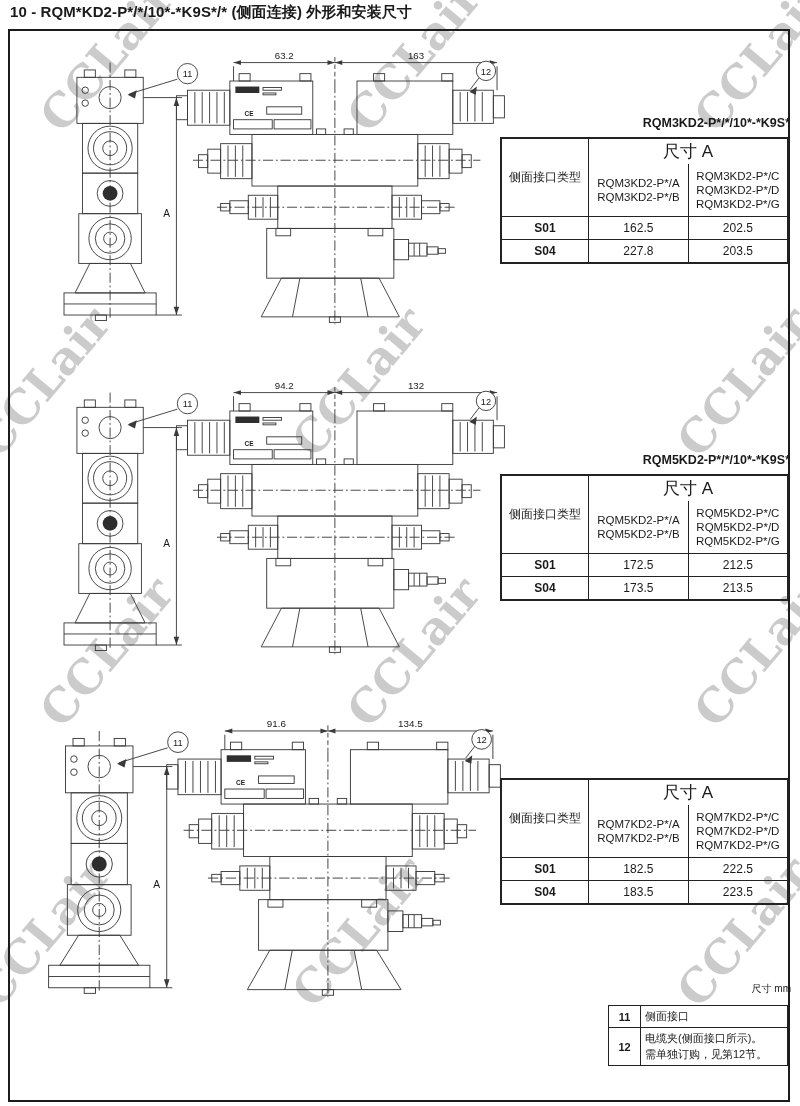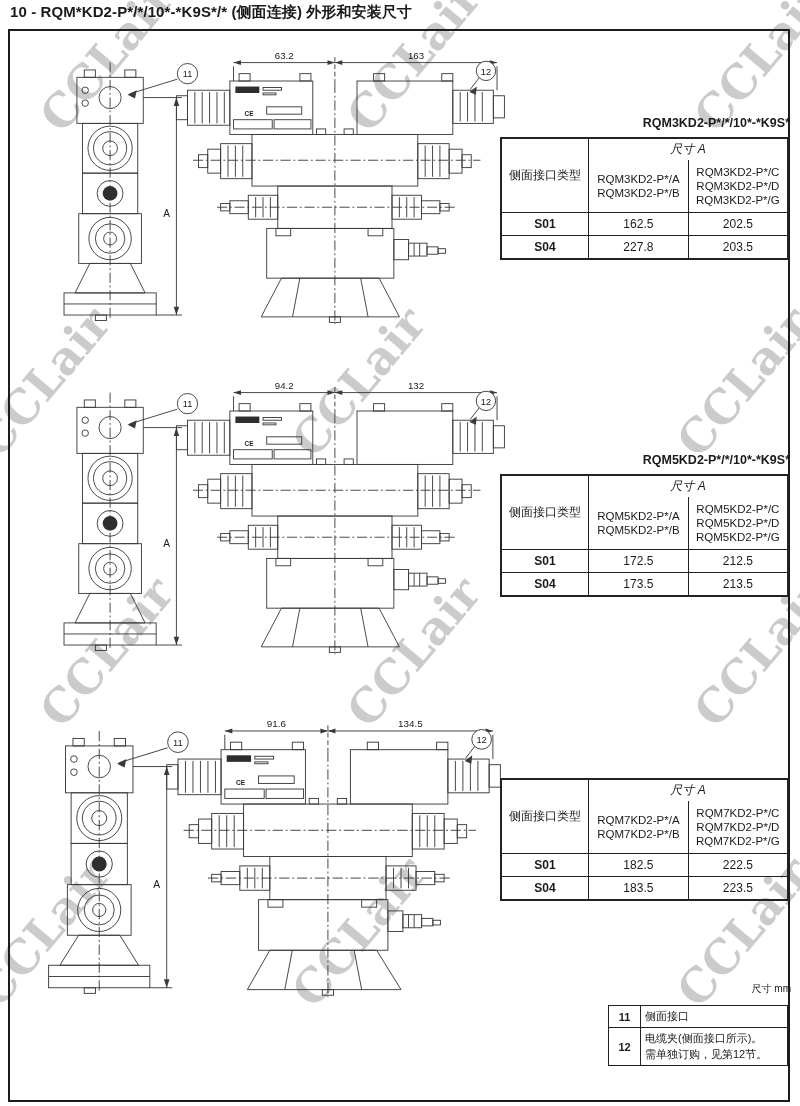--- a/index.html
+++ b/index.html
@@ -34,21 +34,21 @@
   .t-call{font-size:10px;}
   .t-a{font-size:11px;}
   .t-ce{font-size:7px;font-weight:bold;fill:#333;}
   .rightcol{position:absolute;left:500px;width:290px;z-index:2;}
   .tbl-title{font-weight:bold;font-size:12.5px;text-align:right;margin-bottom:7px;white-space:nowrap;}
   table.dim{border-collapse:collapse;width:289px;table-layout:fixed;border:2px solid #222;}
   .dim td{border:1.2px solid #222;text-align:center;vertical-align:middle;padding:1px 1px;font-size:12px;}
   .dim .c0{width:84px;font-size:12px;font-family:Liberation Serif, serif;}
   .dim .c1{width:102px;}
   .dim .c2{width:103px;}
-  .dim .hdrA{border-bottom:none;height:19px;font-size:12px;font-style:italic;}
+  .dim .hdrA{border-bottom:none;height:19px;font-size:17px;}
   .dim .models{border-top:none;white-space:pre-line;font-size:11.5px;line-height:1.22;height:50px;}
   .dim .typ{font-weight:bold;height:20px;}
   .dim .val{height:20px;}
   .units{position:absolute;right:9px;top:982px;font-size:10px;z-index:2;}
   table.notes{position:absolute;left:608px;top:1005px;width:180px;border-collapse:collapse;z-index:2;border:1.5px solid #222;background:#fff;}
   .notes td{border:1.2px solid #222;font-size:11px;padding:3px 4px;vertical-align:middle;}
   .notes .num{width:23px;text-align:center;font-weight:bold;}
   .notes .txt{white-space:pre-line;line-height:1.4;}
 </style>
 </head>

